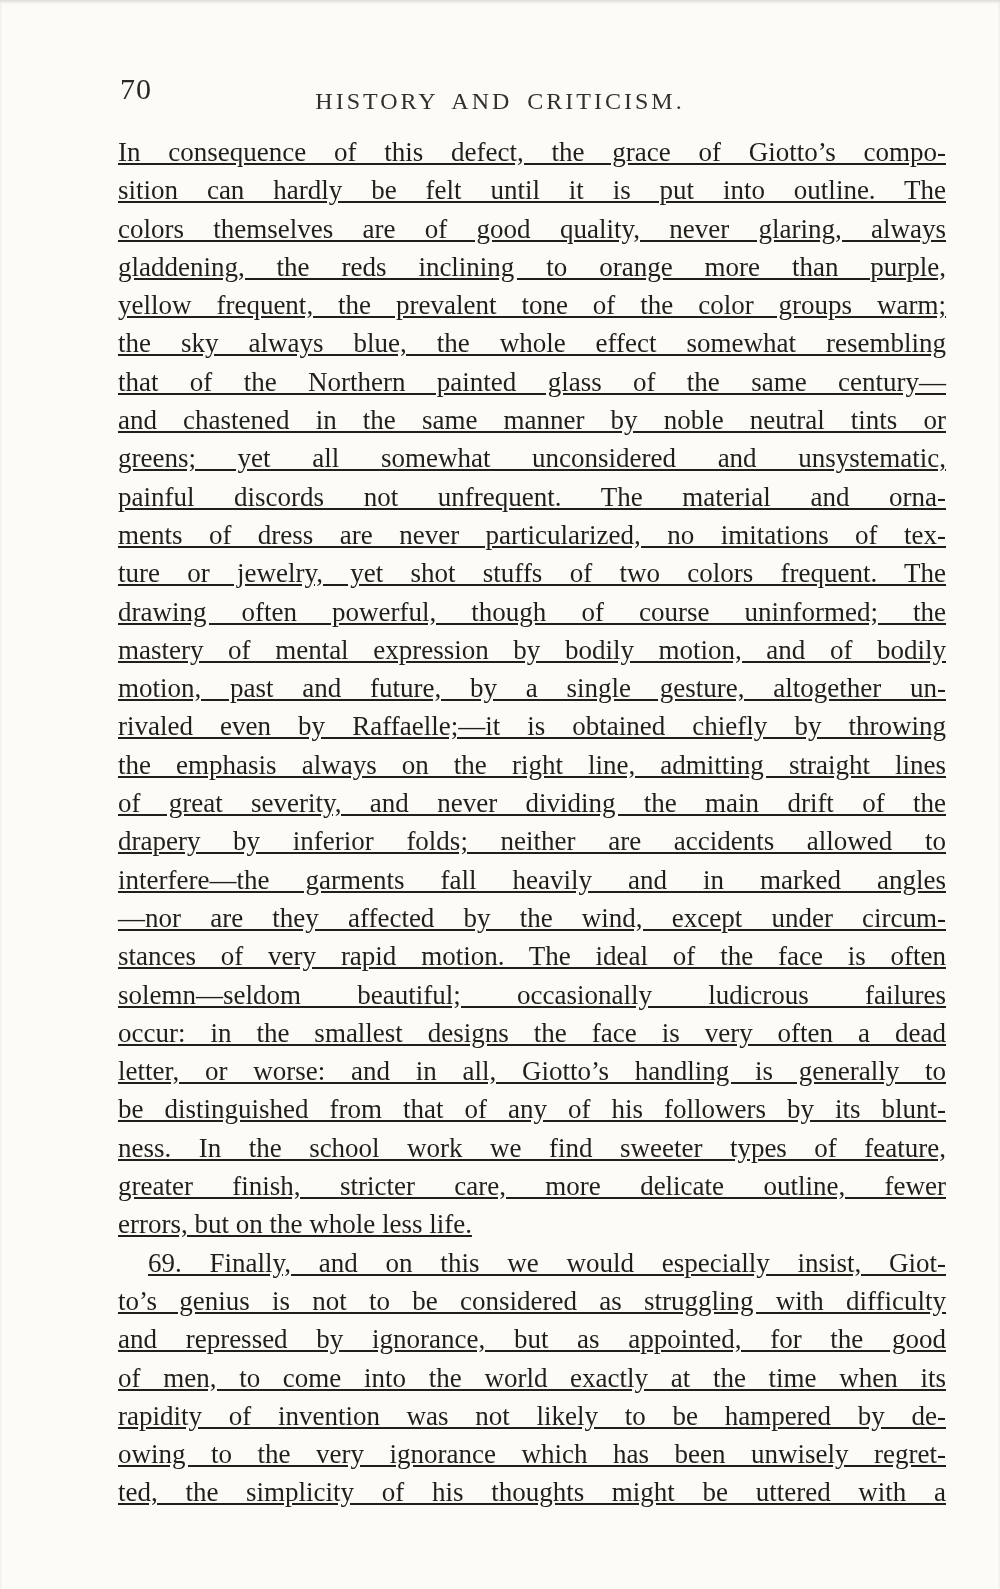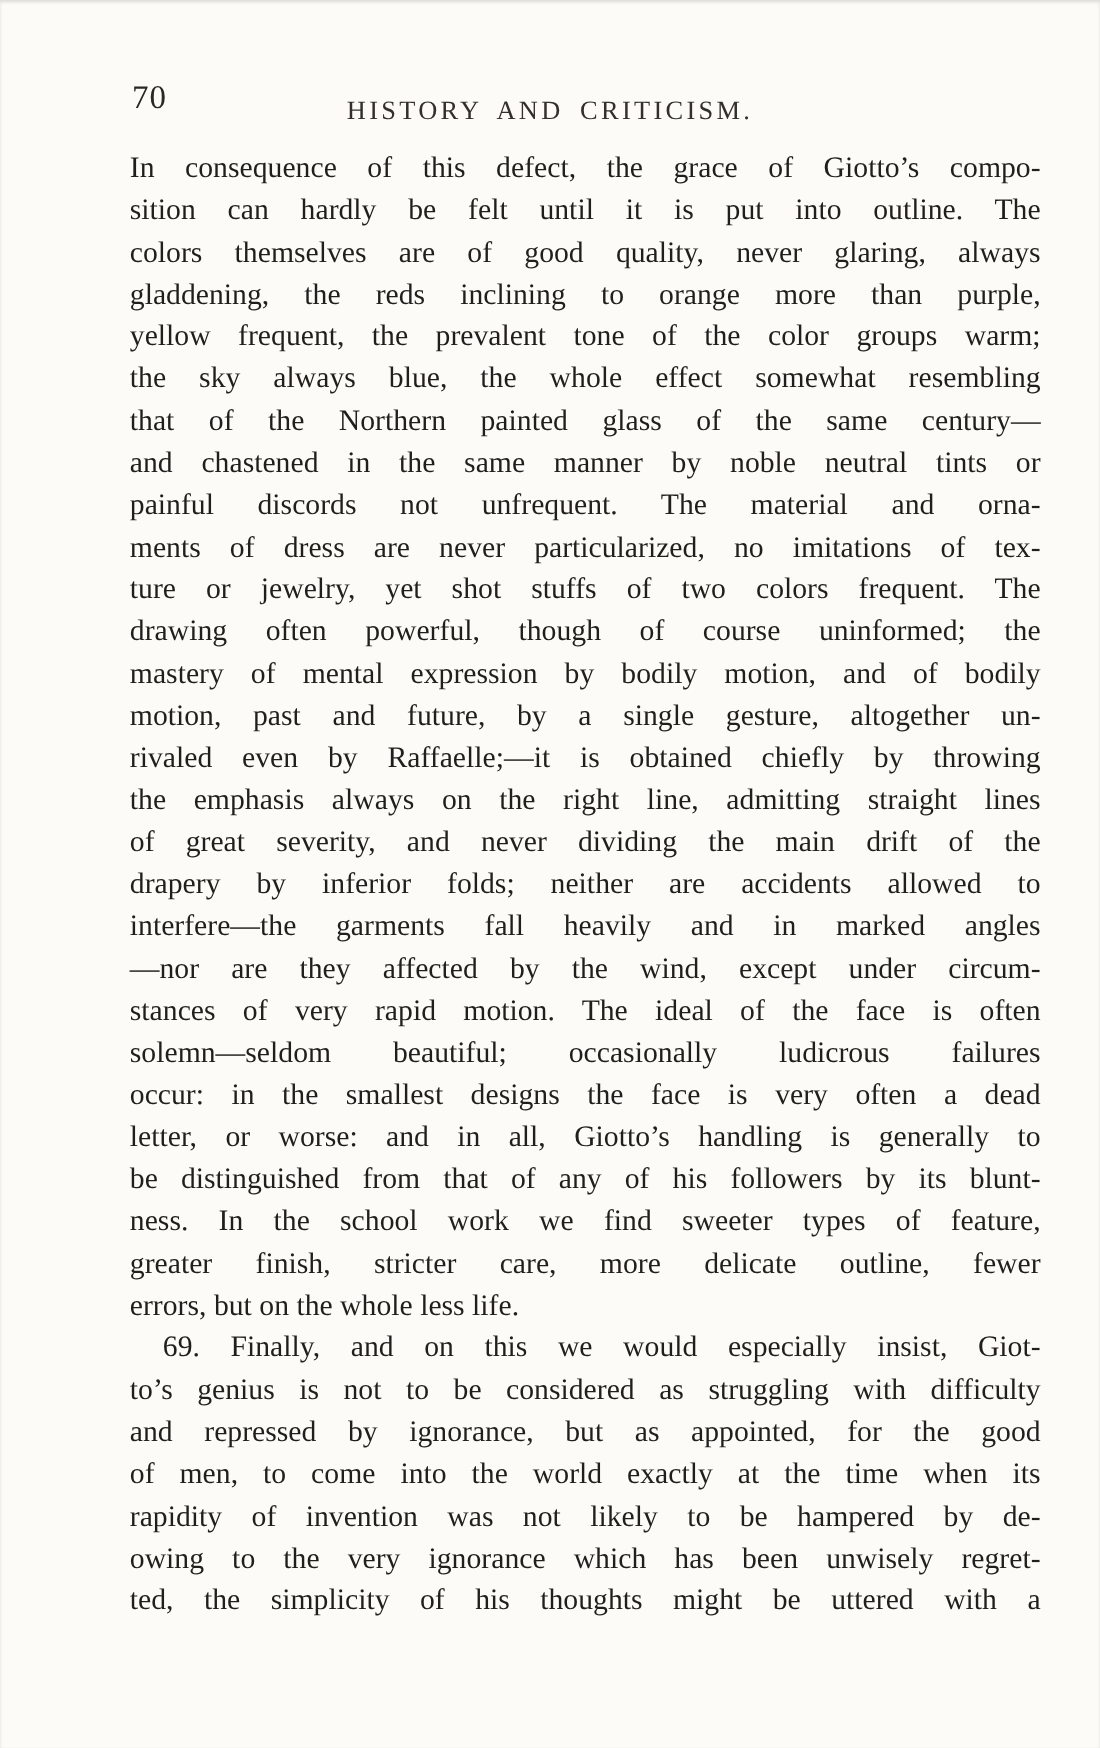--- a/index.html
+++ b/index.html
@@ -52,20 +52,21 @@
     width: 828px;
     font-size: 27px;
     line-height: 38.3px;
   }
   .paragraph { margin: 0; }
   .line {
     text-align: justify;
     text-align-last: justify;
     white-space: normal;
     min-height: 38.3px;
+    text-decoration: underline;
   }
   .line.endline {
     text-align-last: left;
   }
   .line.indent {
     text-indent: 30px;
   }
 </style>
 </head>
 <body>
@@ -78,20 +79,21 @@
   <div class="text-block">
       <div class="paragraph">
         <div class="line">In consequence of this defect, the grace of Giotto’s compo-</div>
         <div class="line">sition can hardly be felt until it is put into outline.  The</div>
         <div class="line">colors themselves are of good quality, never glaring, always</div>
         <div class="line">gladdening, the reds inclining to orange more than purple,</div>
         <div class="line">yellow frequent, the prevalent tone of the color groups warm;</div>
         <div class="line">the sky always blue, the whole effect somewhat resembling</div>
         <div class="line">that of the Northern painted glass of the same century—</div>
         <div class="line">and chastened in the same manner by noble neutral tints or</div>
+        <div class="line">greens; yet all somewhat unconsidered and unsystematic,</div>
         <div class="line">painful discords not unfrequent.  The material and orna-</div>
         <div class="line">ments of dress are never particularized, no imitations of tex-</div>
         <div class="line">ture or jewelry, yet shot stuffs of two colors frequent.  The</div>
         <div class="line">drawing often powerful, though of course uninformed; the</div>
         <div class="line">mastery of mental expression by bodily motion, and of bodily</div>
         <div class="line">motion, past and future, by a single gesture, altogether un-</div>
         <div class="line">rivaled even by Raffaelle;—it is obtained chiefly by throwing</div>
         <div class="line">the emphasis always on the right line, admitting straight lines</div>
         <div class="line">of great severity, and never dividing the main drift of the</div>
         <div class="line">drapery by inferior folds; neither are accidents allowed to</div>

